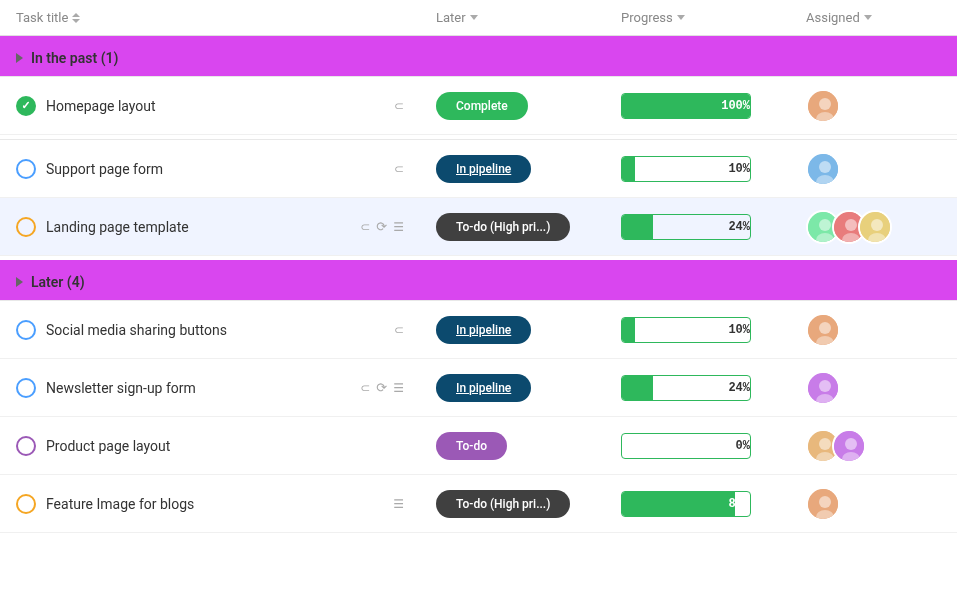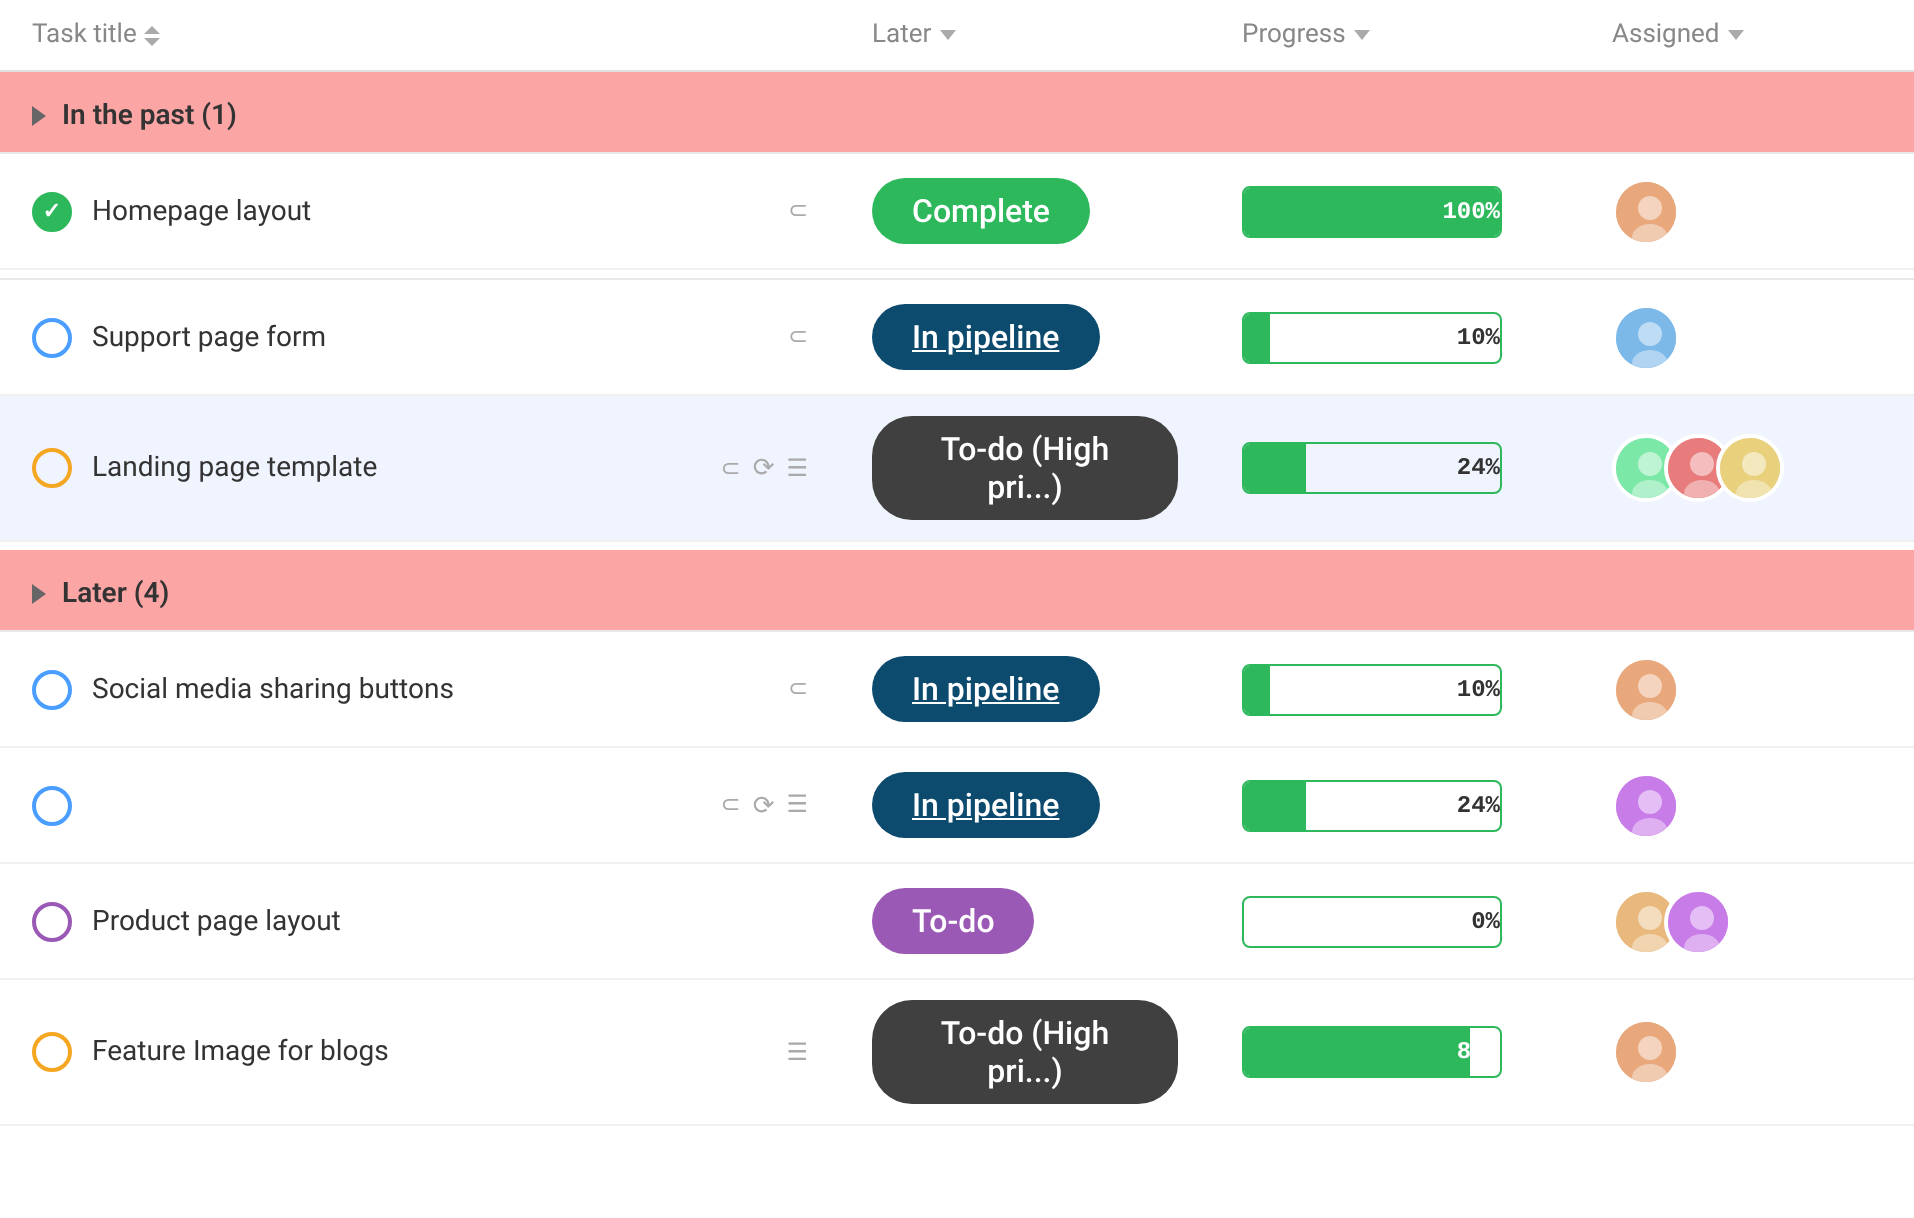--- a/index.html
+++ b/index.html
@@ -56,21 +56,21 @@
       display: inline-block;
     }
     .group-header {
       display: flex;
       align-items: center;
       gap: 8px;
       padding: 14px 16px 10px 16px;
       font-weight: 600;
       font-size: 14px;
       color: #333;
-      background: #fca5a5;
+      background: #d946ef;
     }
     .group-chevron {
       width: 0; height: 0;
       border-top: 5px solid transparent;
       border-bottom: 5px solid transparent;
       border-left: 7px solid #666;
       display: inline-block;
     }
     .task-row {
       display: grid;
@@ -85,21 +85,20 @@
     .task-cell {
       padding: 10px 16px;
       display: flex;
       align-items: center;
     }
     .task-title-cell {
       display: flex;
       align-items: center;
       gap: 10px;
       padding: 10px 16px;
-      justify-content: space-between;
     }
     .task-name {
       font-size: 14px;
       color: #333;
       flex: 1;
     }
     .task-icons {
       display: flex;
       align-items: center;
       gap: 6px;
@@ -127,21 +126,21 @@
       font-size: 11px;
       font-weight: bold;
     }
     .status-blue { border-color: #4a9eff; background: transparent; }
     .status-orange { border-color: #f5a623; background: transparent; }
     .status-purple { border-color: #9b59b6; background: transparent; }
     
     .stage-badge {
       border-radius: 20px;
       padding: 7px 20px;
-      font-size: 16px;
+      font-size: 12px;
       font-weight: 500;
       color: white;
       display: inline-block;
       text-align: center;
     }
     .stage-complete { background: #2eb85c; }
     .stage-pipeline { background: #0c4a6e; text-decoration: underline; }
     .stage-todo-high { background: #404040; }
     .stage-todo { background: #9b59b6; }
     
@@ -353,20 +352,21 @@
             <div class="avatar" style="background: rgb(232, 168, 124);"><svg viewBox="0 0 34 34" xmlns="http://www.w3.org/2000/svg" width="34" height="34">
         <circle cx="17" cy="17" r="17" fill="#e8a87c"></circle>
         <circle cx="17" cy="13" r="6" fill="rgba(255,255,255,0.5)"></circle>
         <ellipse cx="17" cy="28" rx="9" ry="7" fill="rgba(255,255,255,0.4)"></ellipse>
       </svg></div>
           </div>
         </div>
         <div class="task-row">
           <div class="task-title-cell">
             <div class="status-circle status-blue"></div>
+            <span class="task-name">Newsletter sign-up form</span>
             <span class="task-icons">
               <span class="link-icon"></span>
               <span class="repeat-icon"></span>
               <span class="list-icon"></span>
             </span>
           </div>
           <div class="task-cell">
             <span class="stage-badge stage-pipeline">In pipeline</span>
           </div>
           <div class="progress-cell">

